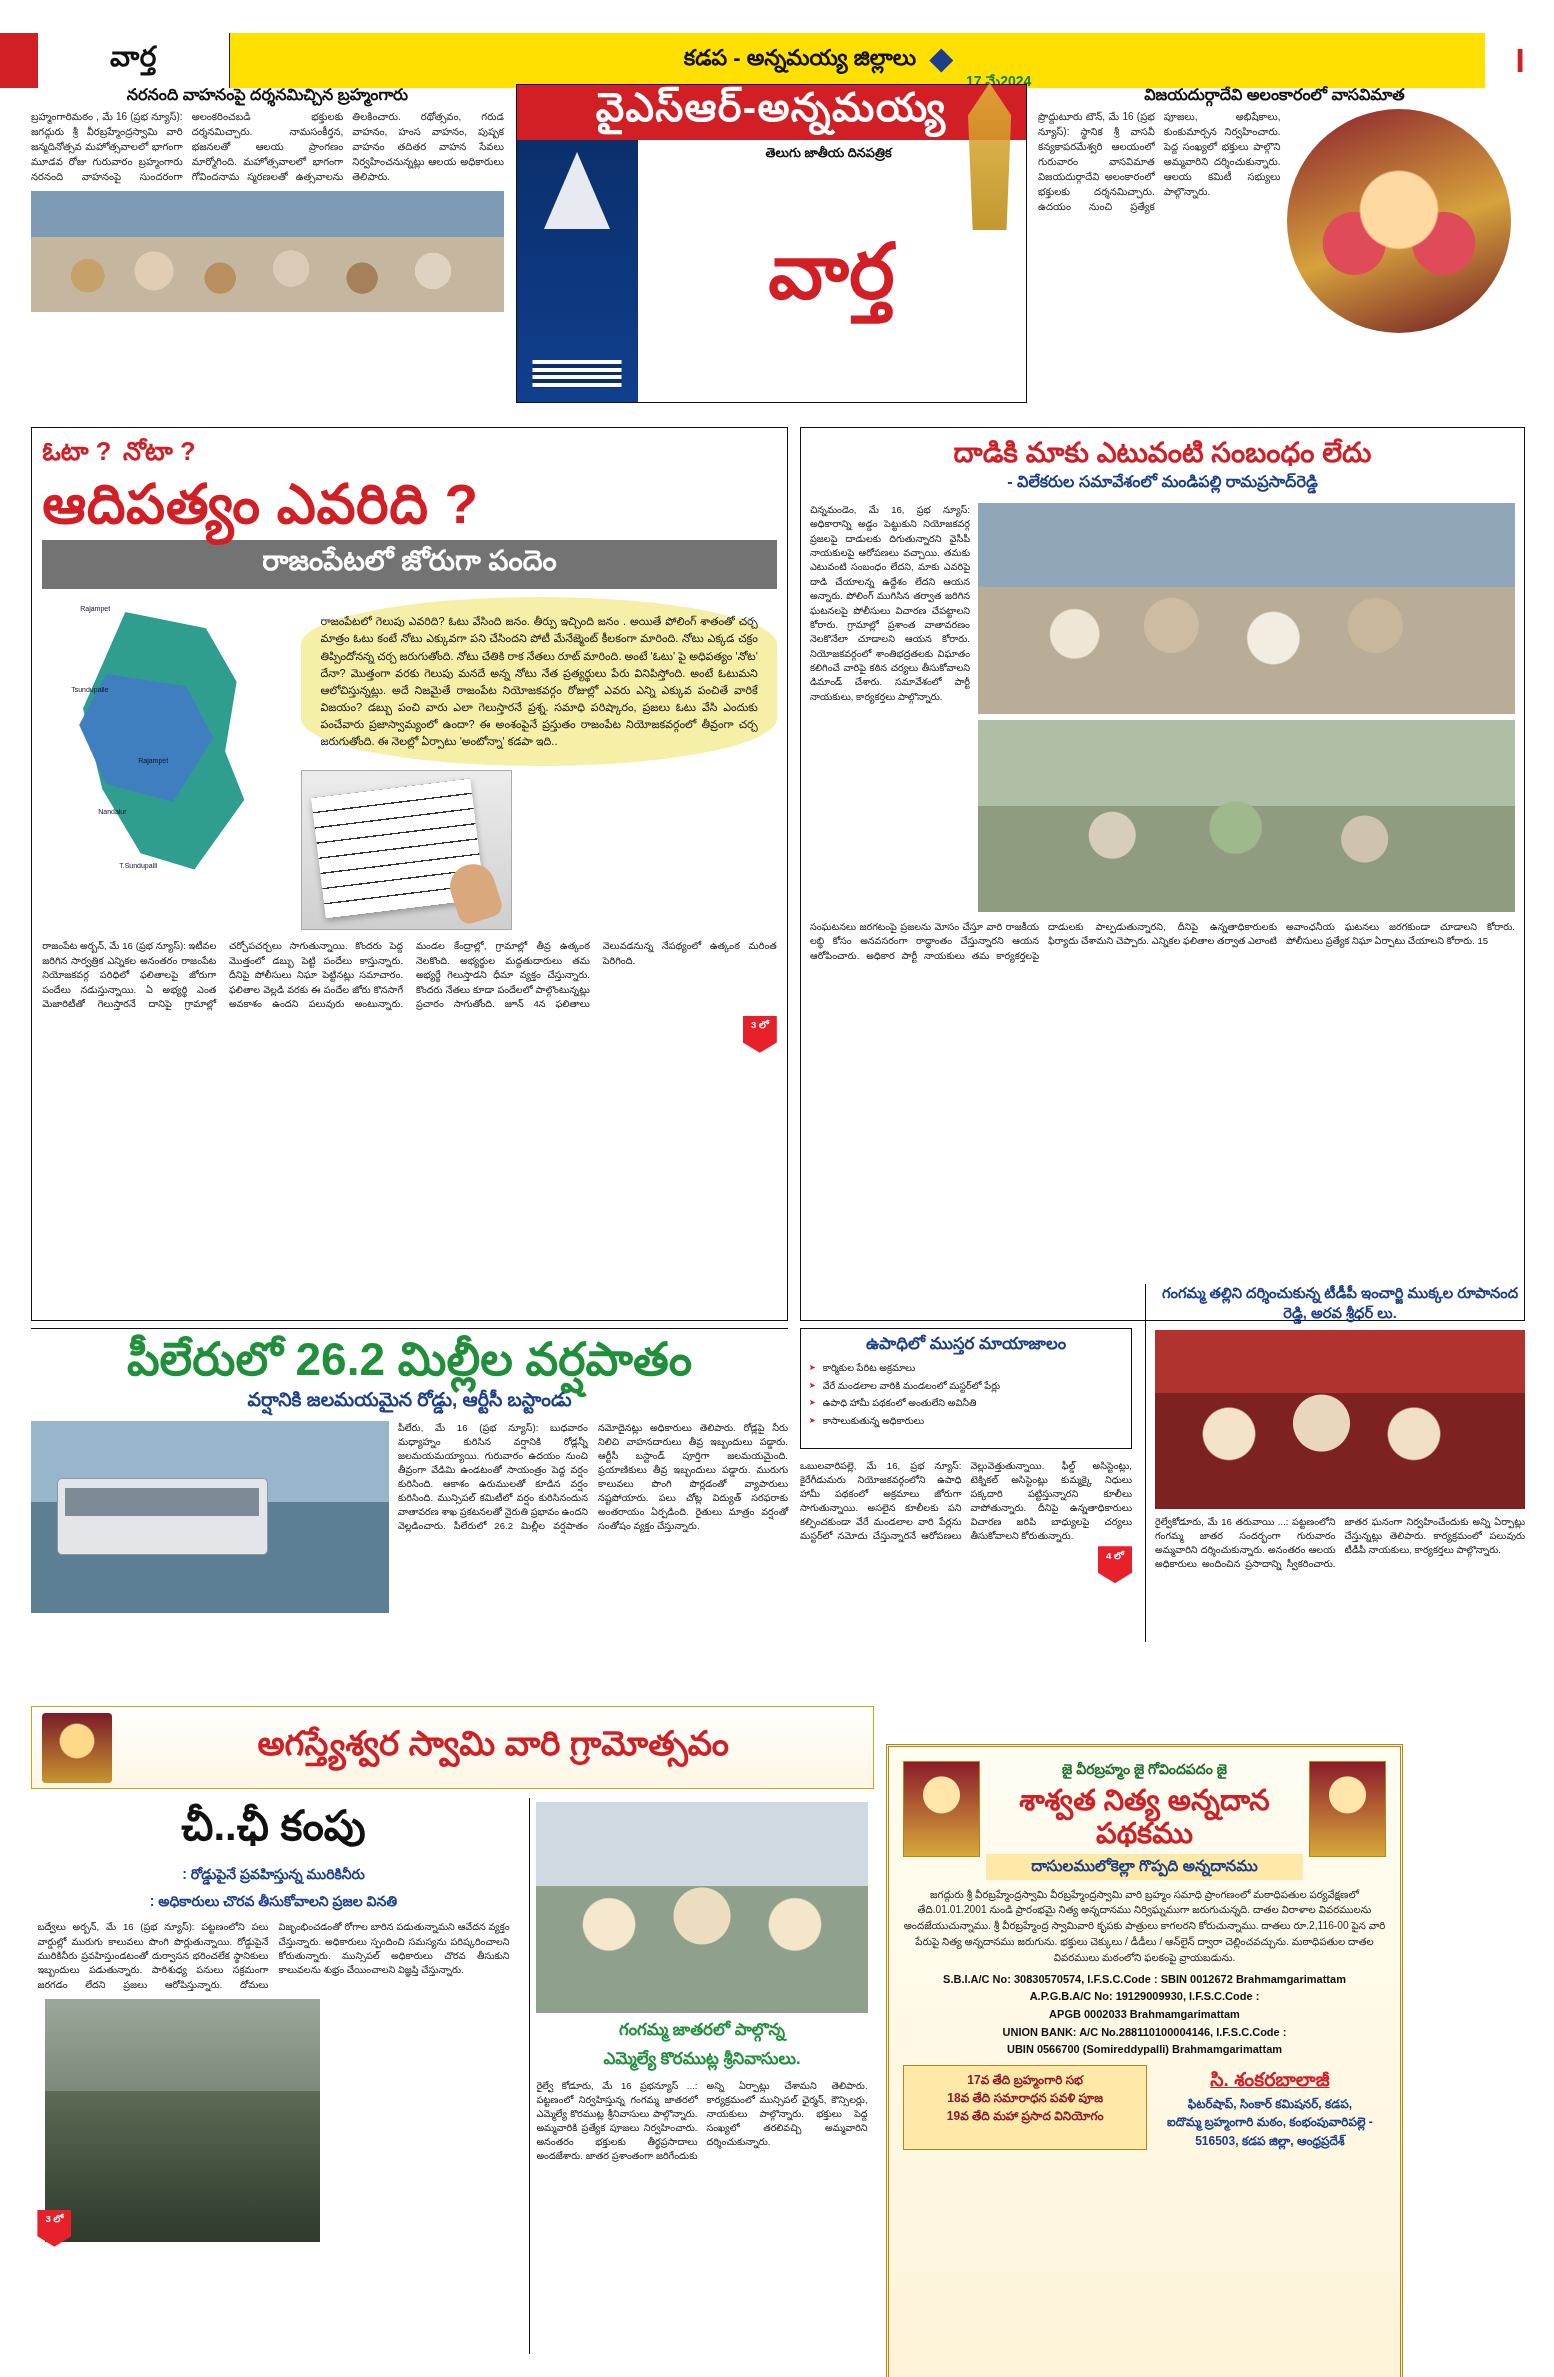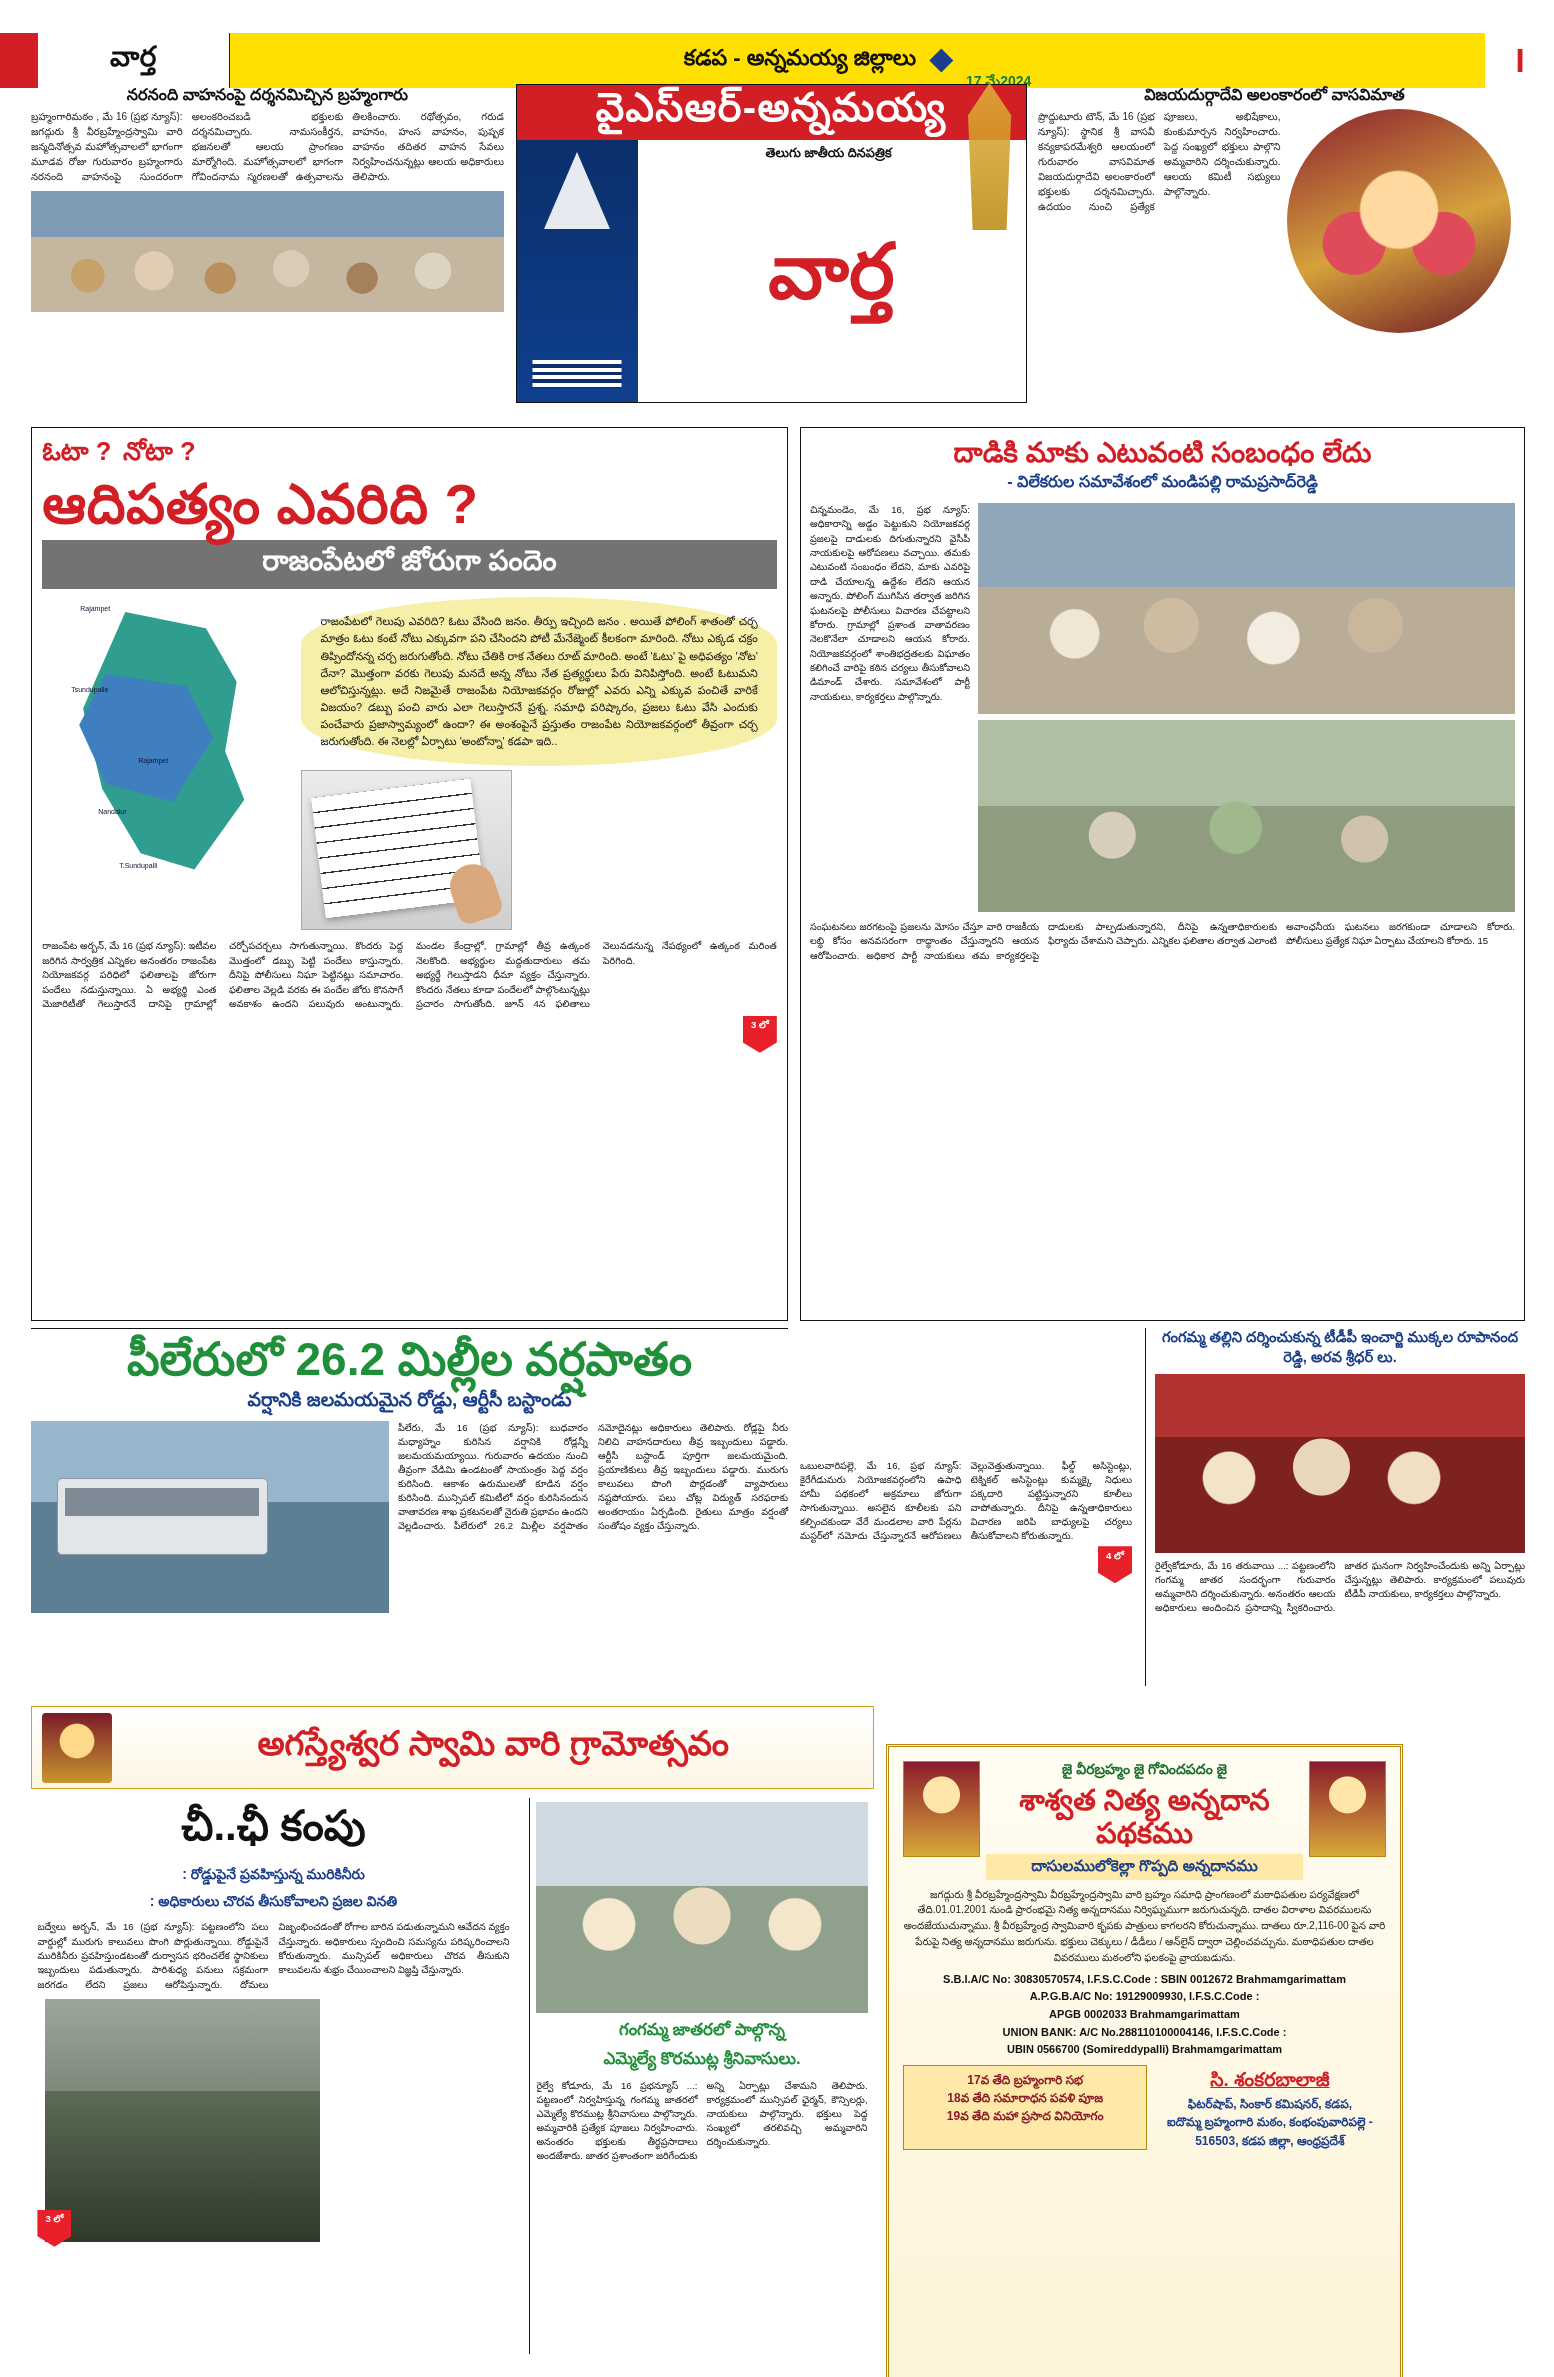--- a/index.html
+++ b/index.html
@@ -122,21 +122,21 @@
   .b-rain { left:31px; top:1328px; width:757px; height:358px; border-top:1.3px solid #111; padding-top:6.4px;}
   .greenhead { font-size:46px; font-weight:bold; color:#1f8f3a; text-align:center; line-height:1.05;}
   .bluesub { font-size:19px; font-weight:bold; color:#1b3f8b; text-align:center; margin:5.1px 0 6.4px;}
   .photoRain { width:358px; height:192px; background:
       linear-gradient(#97b6cc 0 42%, #5d7f93 42% 100%);
       position:relative; overflow:hidden;}
   .photoRain .bus { position:absolute; left:25.5px; top:57px; width:211px; height:77px; background:#e2e6e9; border:1.9px solid #8c98a1; border-radius:5.1px;}
   .photoRain .bus:after{ content:""; position:absolute; left:7.7px; top:9px; right:7.7px; height:28px; background:#2c3e50; opacity:.55;}
 
   
-  .b-tdp { left:1145px; top:1328px; width:380px; height:358px; padding-left:9px; border-left:1.3px solid #111;}
+  .b-tdp { left:1145px; top:1284px; width:380px; height:358px; padding-left:9px; border-left:1.3px solid #111;}
   .tdpcap { font-size:14.7px; font-weight:bold; color:#1b3f8b; line-height:1.35; text-align:center;}
   .photoTdp { height:179px; margin-top:6.4px; background:
       radial-gradient(circle at 20% 58%, #f3e3c8 0 25.5px, transparent 27px),
       radial-gradient(circle at 45% 52%, #e8d7bb 0 28px, transparent 29px),
       radial-gradient(circle at 70% 58%, #f0dfc4 0 25.5px, transparent 27px),
       linear-gradient(#b0332f 0 35%, #7e2220 35% 100%); }
 
   
   .b-fest { left:31px; top:1706px; width:843px; height:83px; border:1.9px solid #d4a017; background:linear-gradient(#fff,#fdf6e3); display:flex; align-items:center; padding:0 10.2px; gap:11.5px;}
   .b-fest .idol { width:70px; height:70px; border-radius:3.8px; background:radial-gradient(circle at 50% 40%, #ffd98a 0 16.6px, transparent 18px), linear-gradient(#7a1b2a,#c9952f);}
@@ -273,20 +273,29 @@
       <div style="flex:1;">
         <div class="photoA"></div>
         <div class="photoB mt10"></div>
       </div>
     </div>
     <div style="display:flex;gap:10.2px;margin-top:7.7px;">
       <div class="rbody" style="flex:1;column-count:3;column-gap:9px;">సంఘటనలు జరగటంపై ప్రజలను మోసం చేస్తూ వారి రాజకీయ లబ్ధి కోసం అనవసరంగా రాద్ధాంతం చేస్తున్నారని ఆయన ఆరోపించారు. అధికార పార్టీ నాయకులు తమ కార్యకర్తలపై దాడులకు పాల్పడుతున్నారని, దీనిపై ఉన్నతాధికారులకు ఫిర్యాదు చేశామని చెప్పారు. ఎన్నికల ఫలితాల తర్వాత ఎలాంటి అవాంఛనీయ ఘటనలు జరగకుండా చూడాలని కోరారు. పోలీసులు ప్రత్యేక నిఘా ఏర్పాటు చేయాలని కోరారు. 15</div>
     </div>
   </div>
 
+  <div class="block b-bullets">
+    <div class="t">ఉపాధిలో ముస్తర మాయాజాలం</div>
+    <ul style="margin:3.8px 0 0;padding:0;">
+      <li>కార్మికుల పేరిట అక్రమాలు</li>
+      <li>వేరే మండలాల వారికి మండలంలో మస్టర్‌లో పేర్లు</li>
+      <li>ఉపాధి హామీ పథకంలో అంతులేని అవినీతి</li>
+      <li>కాసాలుకుతున్న అధికారులు</li>
+    </ul>
+  </div>
 
   <div class="block b-rain">
     <div class="greenhead">పీలేరులో 26.2 మిల్లీల వర్షపాతం</div>
     <div class="bluesub">వర్షానికి జలమయమైన రోడ్డు, ఆర్టీసీ బస్టాండు</div>
     <div style="display:flex;gap:9px;">
       <div class="photoRain">
           <div class="bus"></div>
         </div>
       <div class="cap" style="flex:1;column-count:2;column-gap:10.2px;">పీలేరు, మే 16 (ప్రభ న్యూస్): బుధవారం మధ్యాహ్నం కురిసిన వర్షానికి రోడ్లన్నీ జలమయమయ్యాయి. గురువారం ఉదయం నుంచి తీవ్రంగా వేడిమి ఉండటంతో సాయంత్రం పెద్ద వర్షం కురిసింది. ఆకాశం ఉరుములతో కూడిన వర్షం కురిసింది. మున్సిపల్ కమిటీలో వర్షం కురిసినందున వాతావరణ శాఖ ప్రకటనలతో నైరుతి ప్రభావం ఉందని వెల్లడించారు. పీలేరులో 26.2 మిల్లీల వర్షపాతం నమోదైనట్లు అధికారులు తెలిపారు. రోడ్లపై నీరు నిలిచి వాహనదారులు తీవ్ర ఇబ్బందులు పడ్డారు. ఆర్టీసీ బస్టాండ్ పూర్తిగా జలమయమైంది. ప్రయాణికులు తీవ్ర ఇబ్బందులు పడ్డారు. మురుగు కాలువలు పొంగి పొర్లడంతో వ్యాపారులు నష్టపోయారు. పలు చోట్ల విద్యుత్ సరఫరాకు అంతరాయం ఏర్పడింది. రైతులు మాత్రం వర్షంతో సంతోషం వ్యక్తం చేస్తున్నారు.</div>
     </div>

